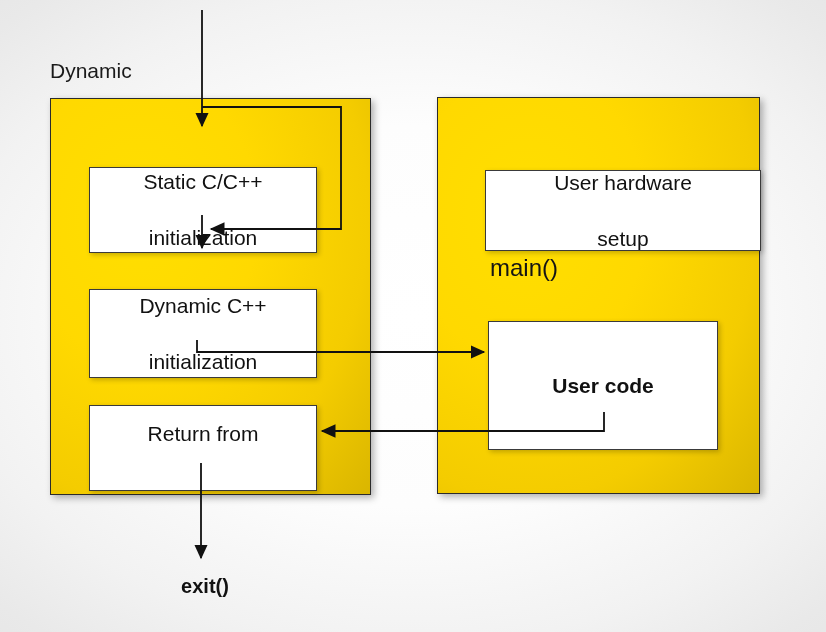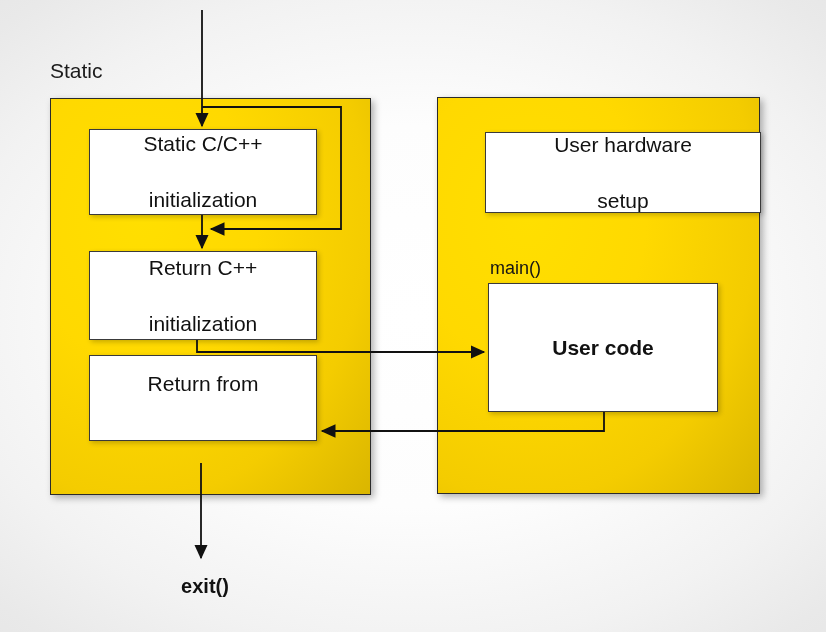--- a/index.html
+++ b/index.html
@@ -51,26 +51,27 @@
     border: 1.6px solid #3a3a3a;
     box-sizing: border-box;
     display: flex;
     align-items: center;
     justify-content: center;
     text-align: center;
     color: #111111;
     font-size: 21px;
     line-height: 28px;
     box-shadow: 2px 2px 5px rgba(0,0,0,0.22);
+    margin-top: 38px;
   }
   .node span { display: block; padding: 0 6px; }
   .inline-label {
     position: absolute;
     color: #141414;
-    font-size: 18px;
+    font-size: 24px;
     line-height: 22px;
     white-space: nowrap;
   }
   .edge-label {
     position: absolute;
     color: #111111;
     font-size: 20px;
     line-height: 22px;
     white-space: nowrap;
     text-align: center;
@@ -79,38 +80,38 @@
 </style>
 </head>
 <body>
 
 <div id="stage">
 
   <div class="panel panel-yellow" style="left:50px; top:98px; width:321px; height:397px;"></div>
 
   <div class="panel panel-yellow" style="left:437px; top:97px; width:323px; height:397px;"></div>
 
-  <div class="panel-label" style="left:50px; top:59px;">Static</div>
+  <div class="panel-label" style="left:50px; top:59px;">Dynamic</div>
 
 
   <div class="node" style="left:89px; top:129px; width:228px; height:86px;">
     <span>
       <span>Static C/C++</span><br>
       <span>initialization</span>
     </span>
   </div>
 
   <div class="node" style="left:89px; top:251px; width:228px; height:89px;">
     <span>
-      <span>Return C++</span><br>
+      <span>Dynamic C++</span><br>
       <span>initialization</span>
     </span>
   </div>
 
-  <div class="node" style="left:89px; top:355px; width:228px; height:86px;">
+  <div class="node" style="left:89px; top:367px; width:228px; height:86px;">
     <span>
       <span>Return from</span><br>
     </span>
   </div>
 
   <div class="node" style="left:485px; top:132px; width:276px; height:81px;">
     <span>
       <span>User hardware</span><br>
       <span>setup</span>
     </span>

